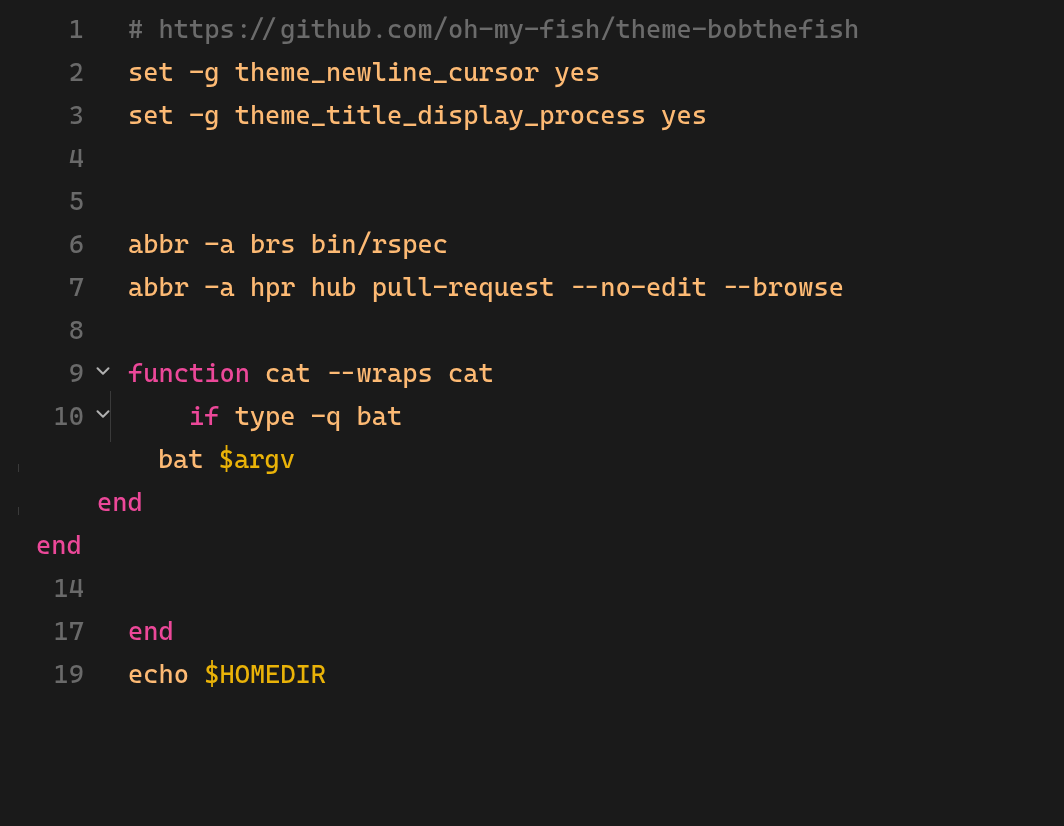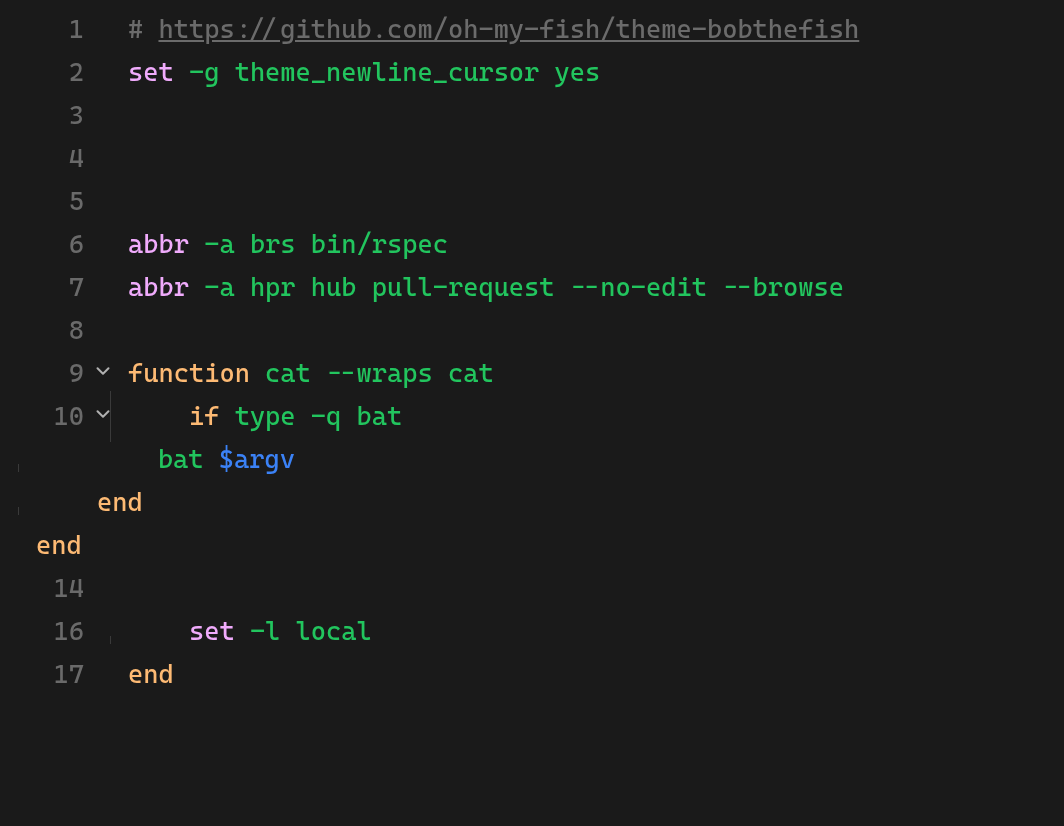--- a/index.html
+++ b/index.html
@@ -50,43 +50,44 @@
       top: -4px;
       bottom: -4px;
       width: 0;
       border-left: 1px solid #3a3a3a;
     }
     .code {
       flex: 1;
       white-space: pre;
     }
     .tok-comment { color: #6b6b6b; }
-    .tok-url { color: #6b6b6b; text-decoration: underline; }
-    .tok-builtin { color: #f0abfc; }
-    .tok-text { color: #22c55e; }
-    .tok-keyword { color: #fdba74; }
-    .tok-var { color: #3b82f6; }
+    .tok-url { color: #6b6b6b; }
+    .tok-builtin { color: #fdba74; }
+    .tok-text { color: #fdba74; }
+    .tok-keyword { color: #ec4899; }
+    .tok-var { color: #eab308; }
   </style>
 </head>
 <body>
 
 <div class="editor" id="editor-root">
     <div class="line">
       <div class="gutter">1</div>
       <div class="fold-region"></div>
       <div class="code"><span class="tok-comment"># </span><span class="tok-url">https://github.com/oh-my-fish/theme-bobthefish</span></div>
     </div>
     <div class="line">
       <div class="gutter">2</div>
       <div class="fold-region"></div>
       <div class="code"><span class="tok-builtin">set</span><span class="tok-text"> -g theme_newline_cursor yes</span></div>
     </div>
     <div class="line">
       <div class="gutter">3</div>
       <div class="fold-region"></div>
+      <div class="code"><span class="tok-builtin">set</span><span class="tok-text"> -g theme_title_display_process yes</span></div>
     </div>
     <div class="line">
       <div class="gutter">4</div>
       <div class="fold-region"></div>
       <div class="code"></div>
     </div>
     <div class="line">
       <div class="gutter">5</div>
       <div class="fold-region"></div>
     </div>
@@ -139,24 +140,22 @@
     <div class="line">
       <div class="fold-region"></div>
       <div class="code"><span class="tok-keyword">end</span></div>
     </div>
     <div class="line">
       <div class="gutter">14</div>
       <div class="fold-region"></div>
       <div class="code"></div>
     </div>
     <div class="line">
-      <div class="gutter">16</div>
-      <div class="fold-region">
-        <div class="indent-guide"></div>
-      </div>
-      <div class="code"><span>    </span><span class="tok-builtin">set</span><span class="tok-text"> -l local</span></div>
-    </div>
-    <div class="line">
       <div class="gutter">17</div>
       <div class="fold-region"></div>
       <div class="code"><span class="tok-keyword">end</span></div>
     </div>
+    <div class="line">
+      <div class="gutter">19</div>
+      <div class="fold-region"></div>
+      <div class="code"><span class="tok-builtin">echo</span><span class="tok-text"> </span><span class="tok-var">$HOMEDIR</span></div>
+    </div>
   </div>
 
 </body></html>

